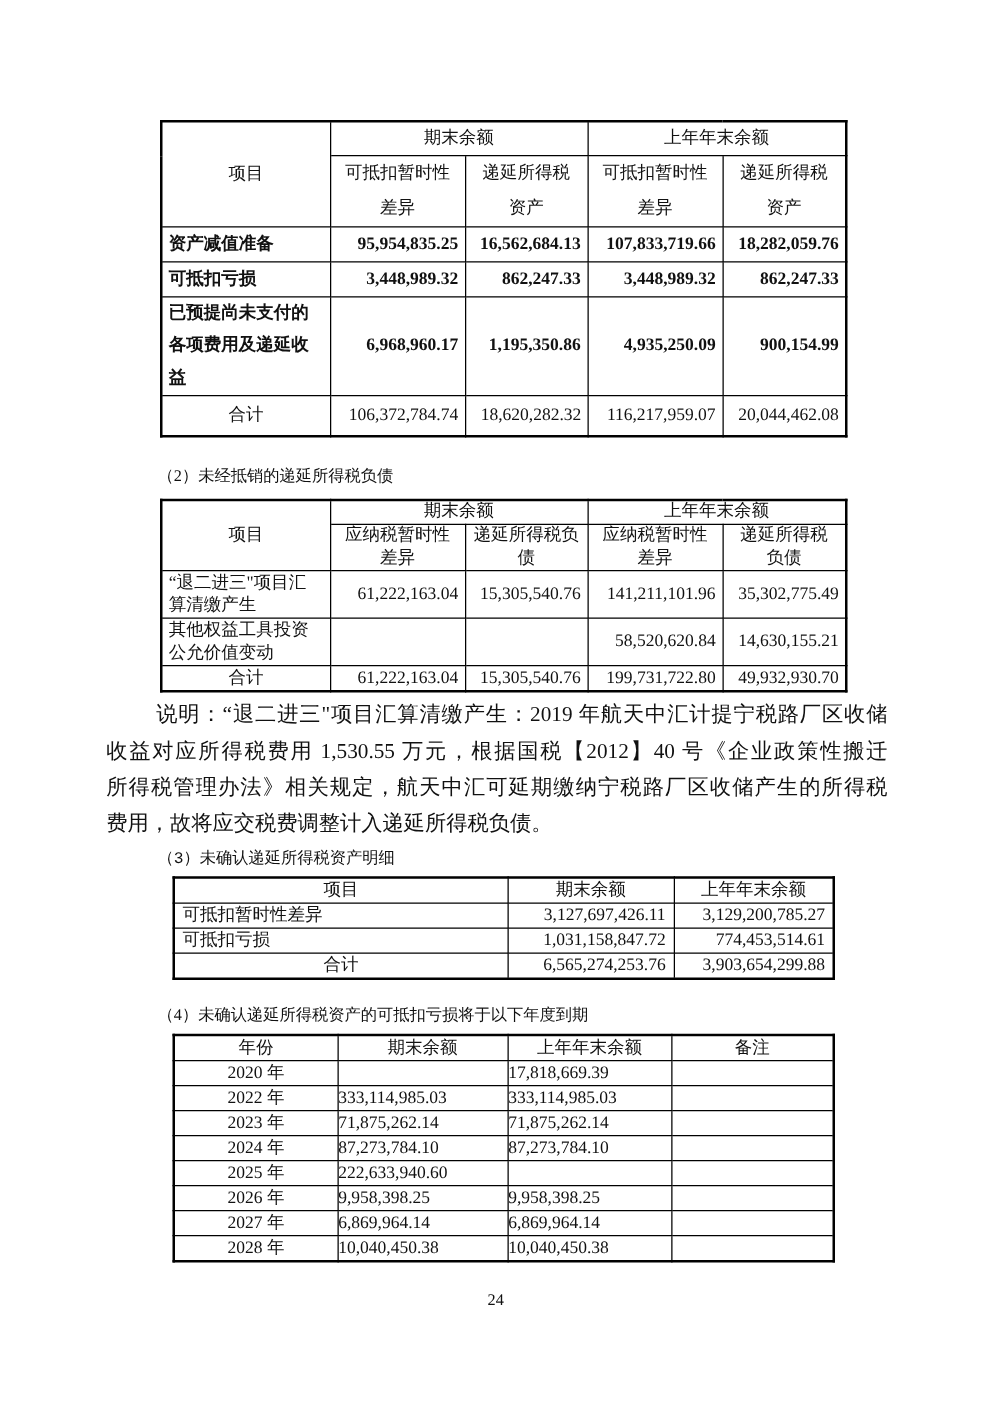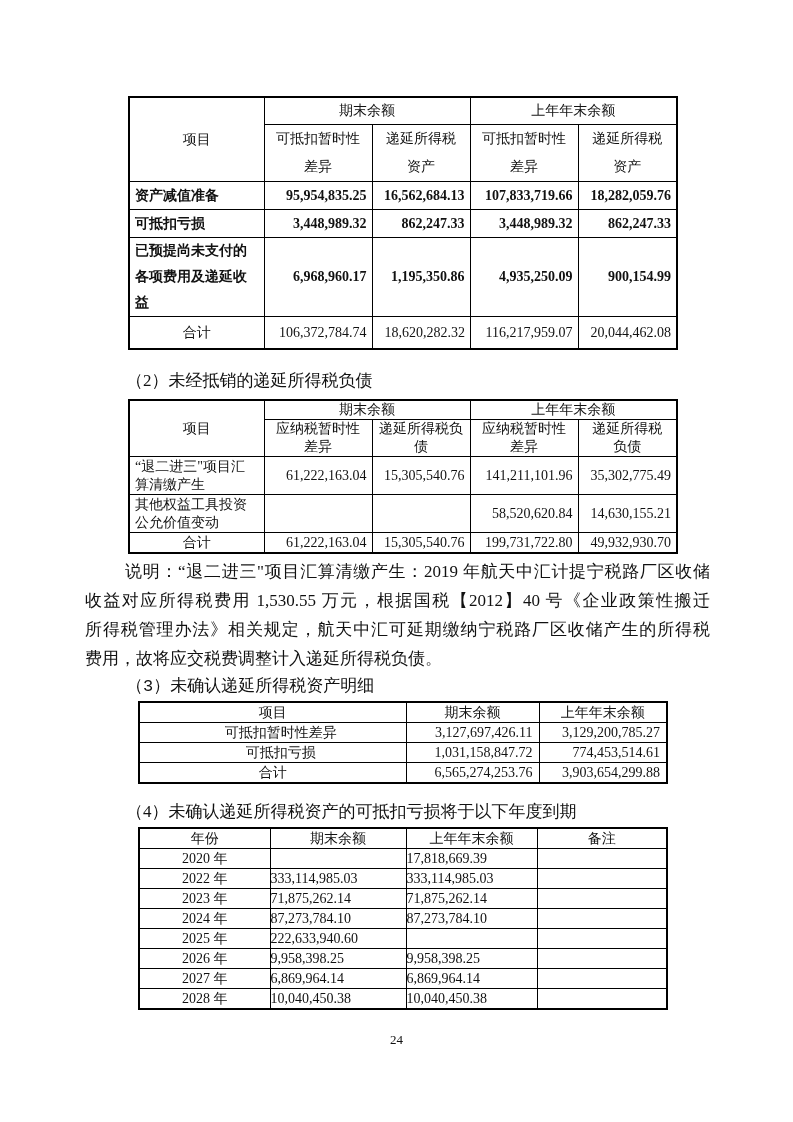--- a/index.html
+++ b/index.html
@@ -46,34 +46,34 @@
   .t2 { margin-top: 8px; }
   .t2 th, .t2 td { line-height: 18px; }
   .t2 thead .group-row th { height: 18px; }
   .t2 thead .sub-row th { height: 36px; }
   .t2 tbody td { height: 37px; }
   .t2 tfoot td { height: 19px; }
 
   
   .t3 { margin-left: 138px; margin-top: 4px; width: 528px; }
   .t3 th, .t3 td { line-height: 18px; height: 19px; }
-  .t3 td:first-child { text-align: center; padding-left: 16px; }
+  .t3 td:first-child { text-align: left; padding-left: 6px; }
   .t3 td:not(:first-child) { text-align: right; padding-right: 6px; }
   .t3 tfoot td:first-child { text-align: center; padding-left: 0; }
 
   
   .t4 { margin-left: 138px; margin-top: 5px; width: 528px; }
   .t4 th, .t4 td { line-height: 18px; height: 19px; }
   .t4 td:first-child { text-align: center; }
   .t4 td:nth-child(2), .t4 td:nth-child(3) { text-align: left; padding-right: 6px; }
 
   
   .sec-heading {
     margin-left: 126px;
-    font-size: 17px;
+    font-size: 13px;
     line-height: 20px;
     color: #111;
   }
   .h2 { margin-top: 21px; }
   .h3 { margin-top: 4px; font-family: Liberation Mono, monospace; }
   .h4 { margin-top: 18px; }
 
   
   .note {
     margin: 3px 83px 0 85px;

